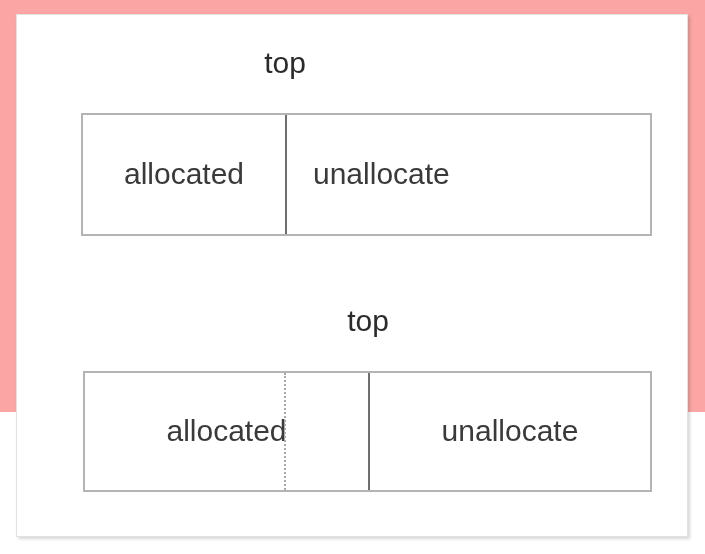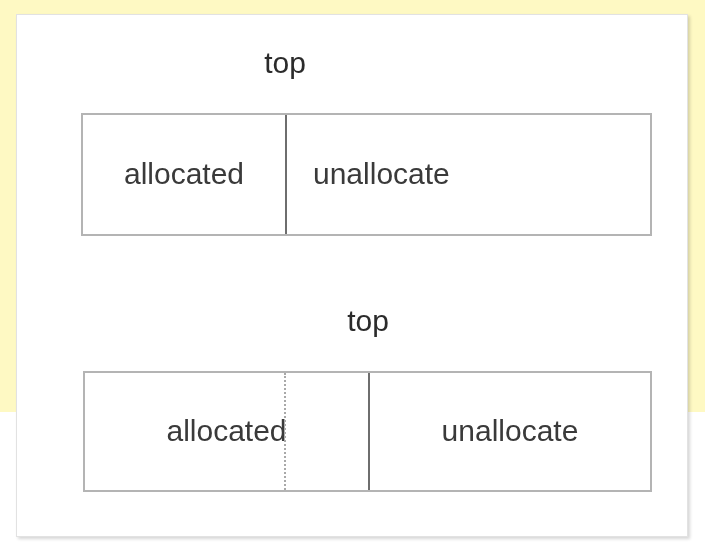--- a/index.html
+++ b/index.html
@@ -12,21 +12,21 @@
     width: 705px;
     height: 554px;
     font-family: "Liberation Sans", sans-serif;
     overflow: hidden;
   }
 
   .canvas {
     position: relative;
     width: 705px;
     height: 412px;
-    background: #fef9c3;
+    background: #fca5a5;
   }
 
   
   .outer-frame {
     position: absolute;
     left: 16px;
     top: 14px;
     width: 672px;
     height: 523px;
     background: #ffffff;

